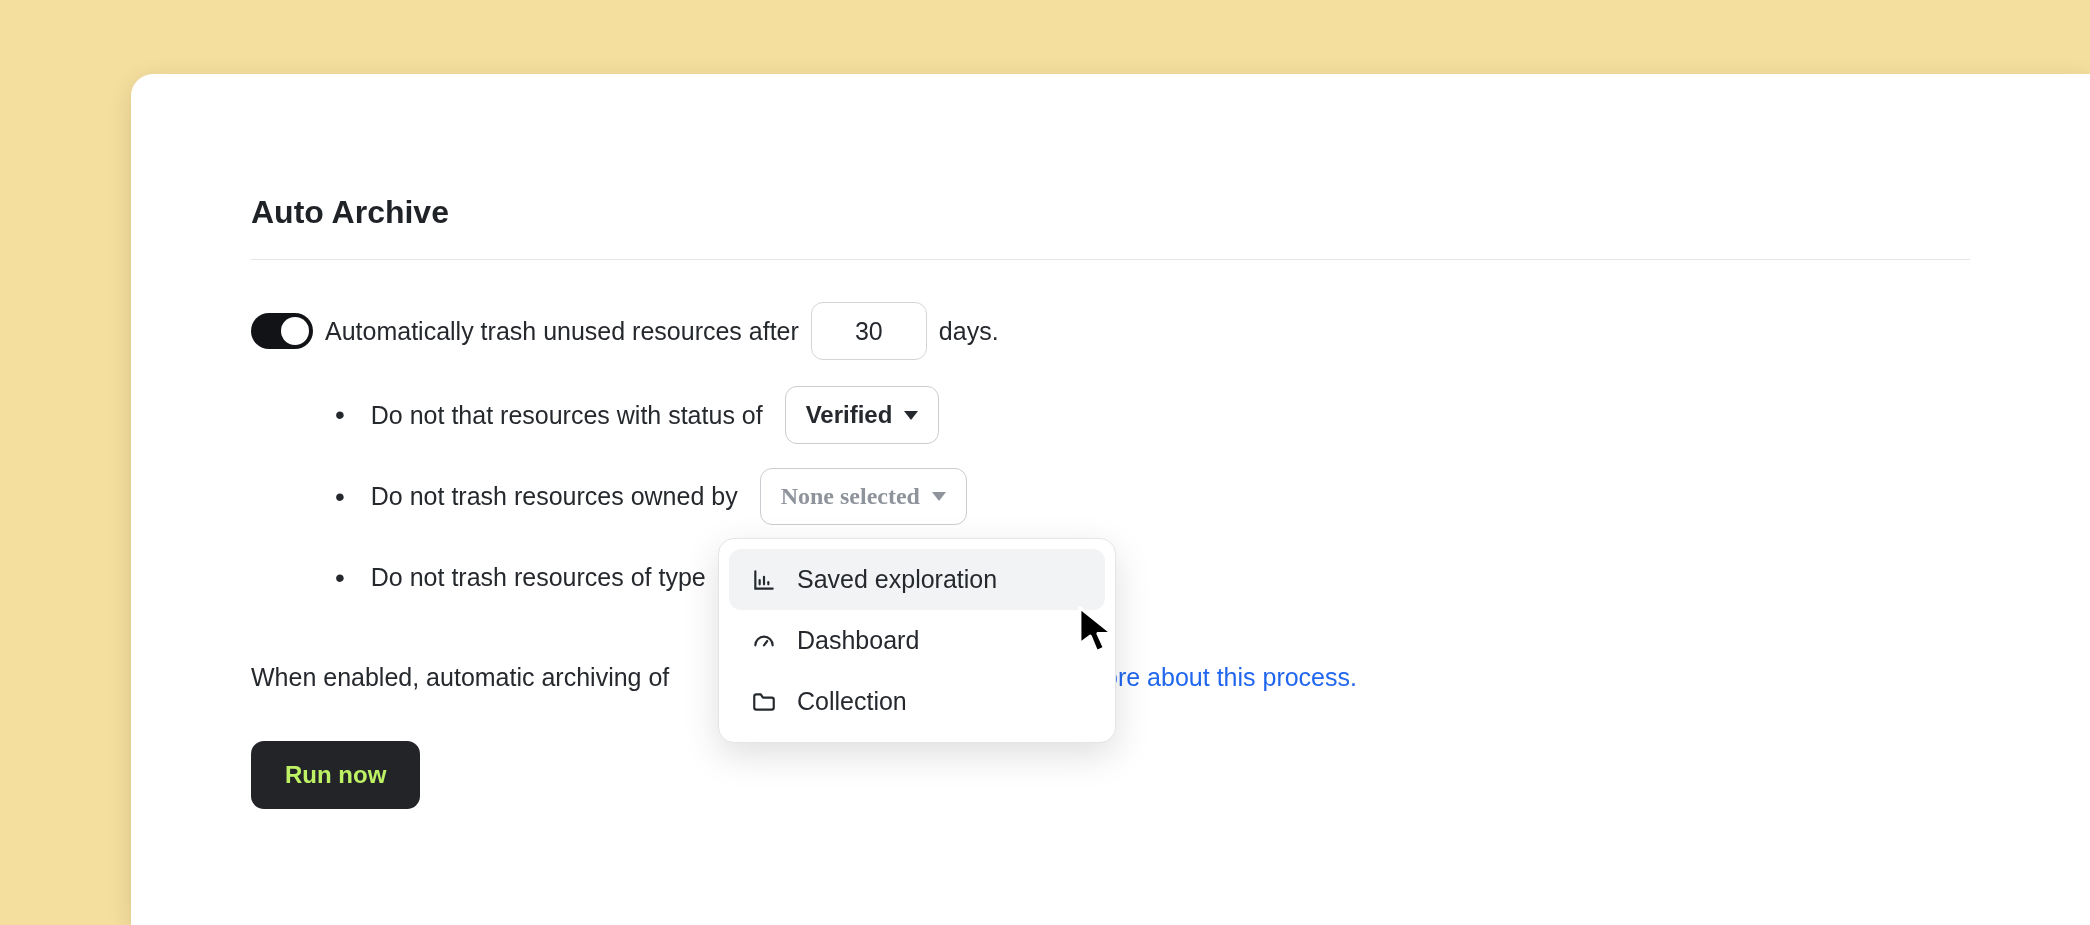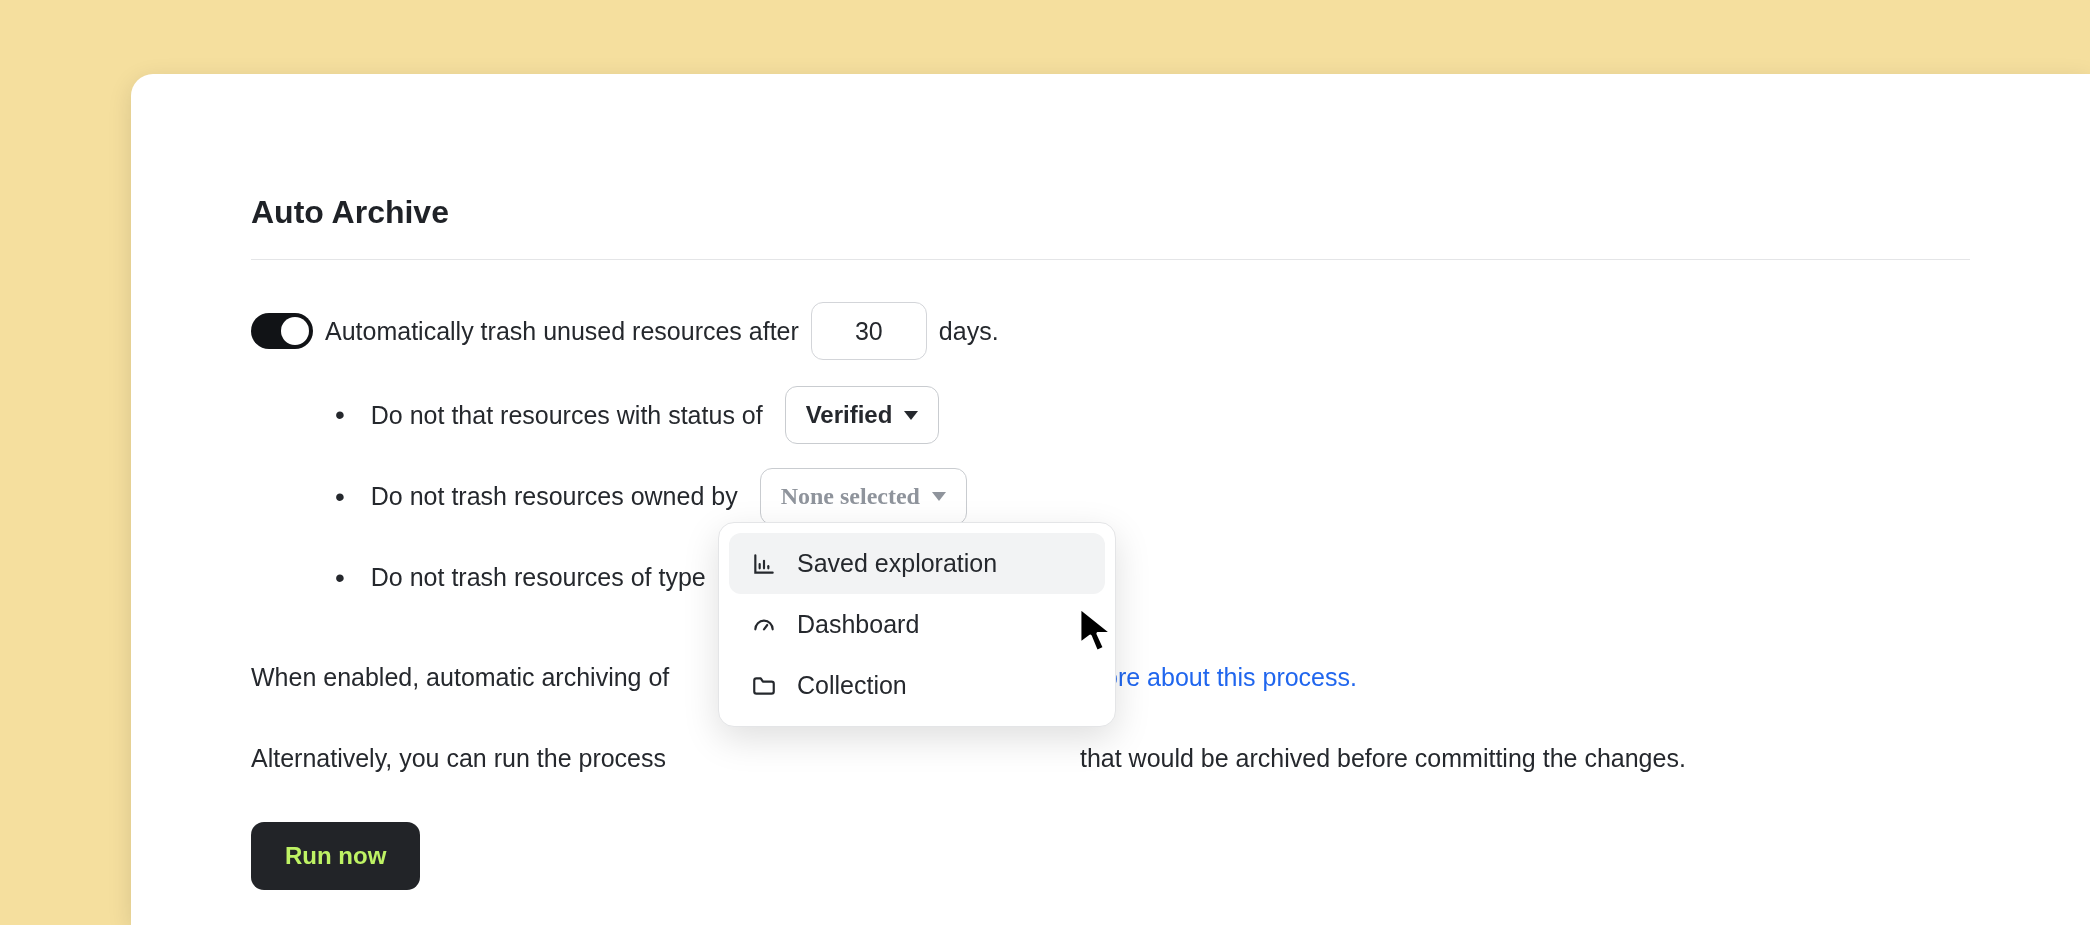--- a/index.html
+++ b/index.html
@@ -119,21 +119,21 @@
       background: #222428;
       color: #bef264;
       font-size: 24px;
       font-weight: 700;
       border: none;
       border-radius: 13px;
       padding: 20px 34px;
     }
     .dropdown {
       position: absolute;
-      top: 522px;
+      top: 538px;
       left: 718px;
       width: 398px;
       background: #fff;
       border: 1px solid #e4e5e7;
       border-radius: 16px;
       box-shadow: 0 12px 36px rgba(0,0,0,.13);
       padding: 10px;
     }
     .menu-item {
       display: flex;
@@ -192,25 +192,20 @@
         <span class="caret"></span>
       </span>
     </li>
   </ul>
 
   <p class="para">
     <span>When enabled, automatic archiving of</span>
     <span style="display:inline-block; width:400px;"></span>
     <a href="#" class="link">more about this process.</a>
   </p>
-  <p class="para">
-    <span>Alternatively, you can run the process</span>
-    <span style="display:inline-block; width:400px;"></span>
-    <span>that would be archived before committing the changes.</span>
-  </p>
 
   <button class="btn-primary">Run now</button>
 
 </div>
 
 <div class="dropdown">
   <div class="menu-item hover">
     <svg class="icon" viewBox="0 0 24 24" fill="none" stroke="#25282d" stroke-width="2" stroke-linecap="round">
         <path d="M4 4v16h16"></path>
         <path d="M8 16v-4"></path>

